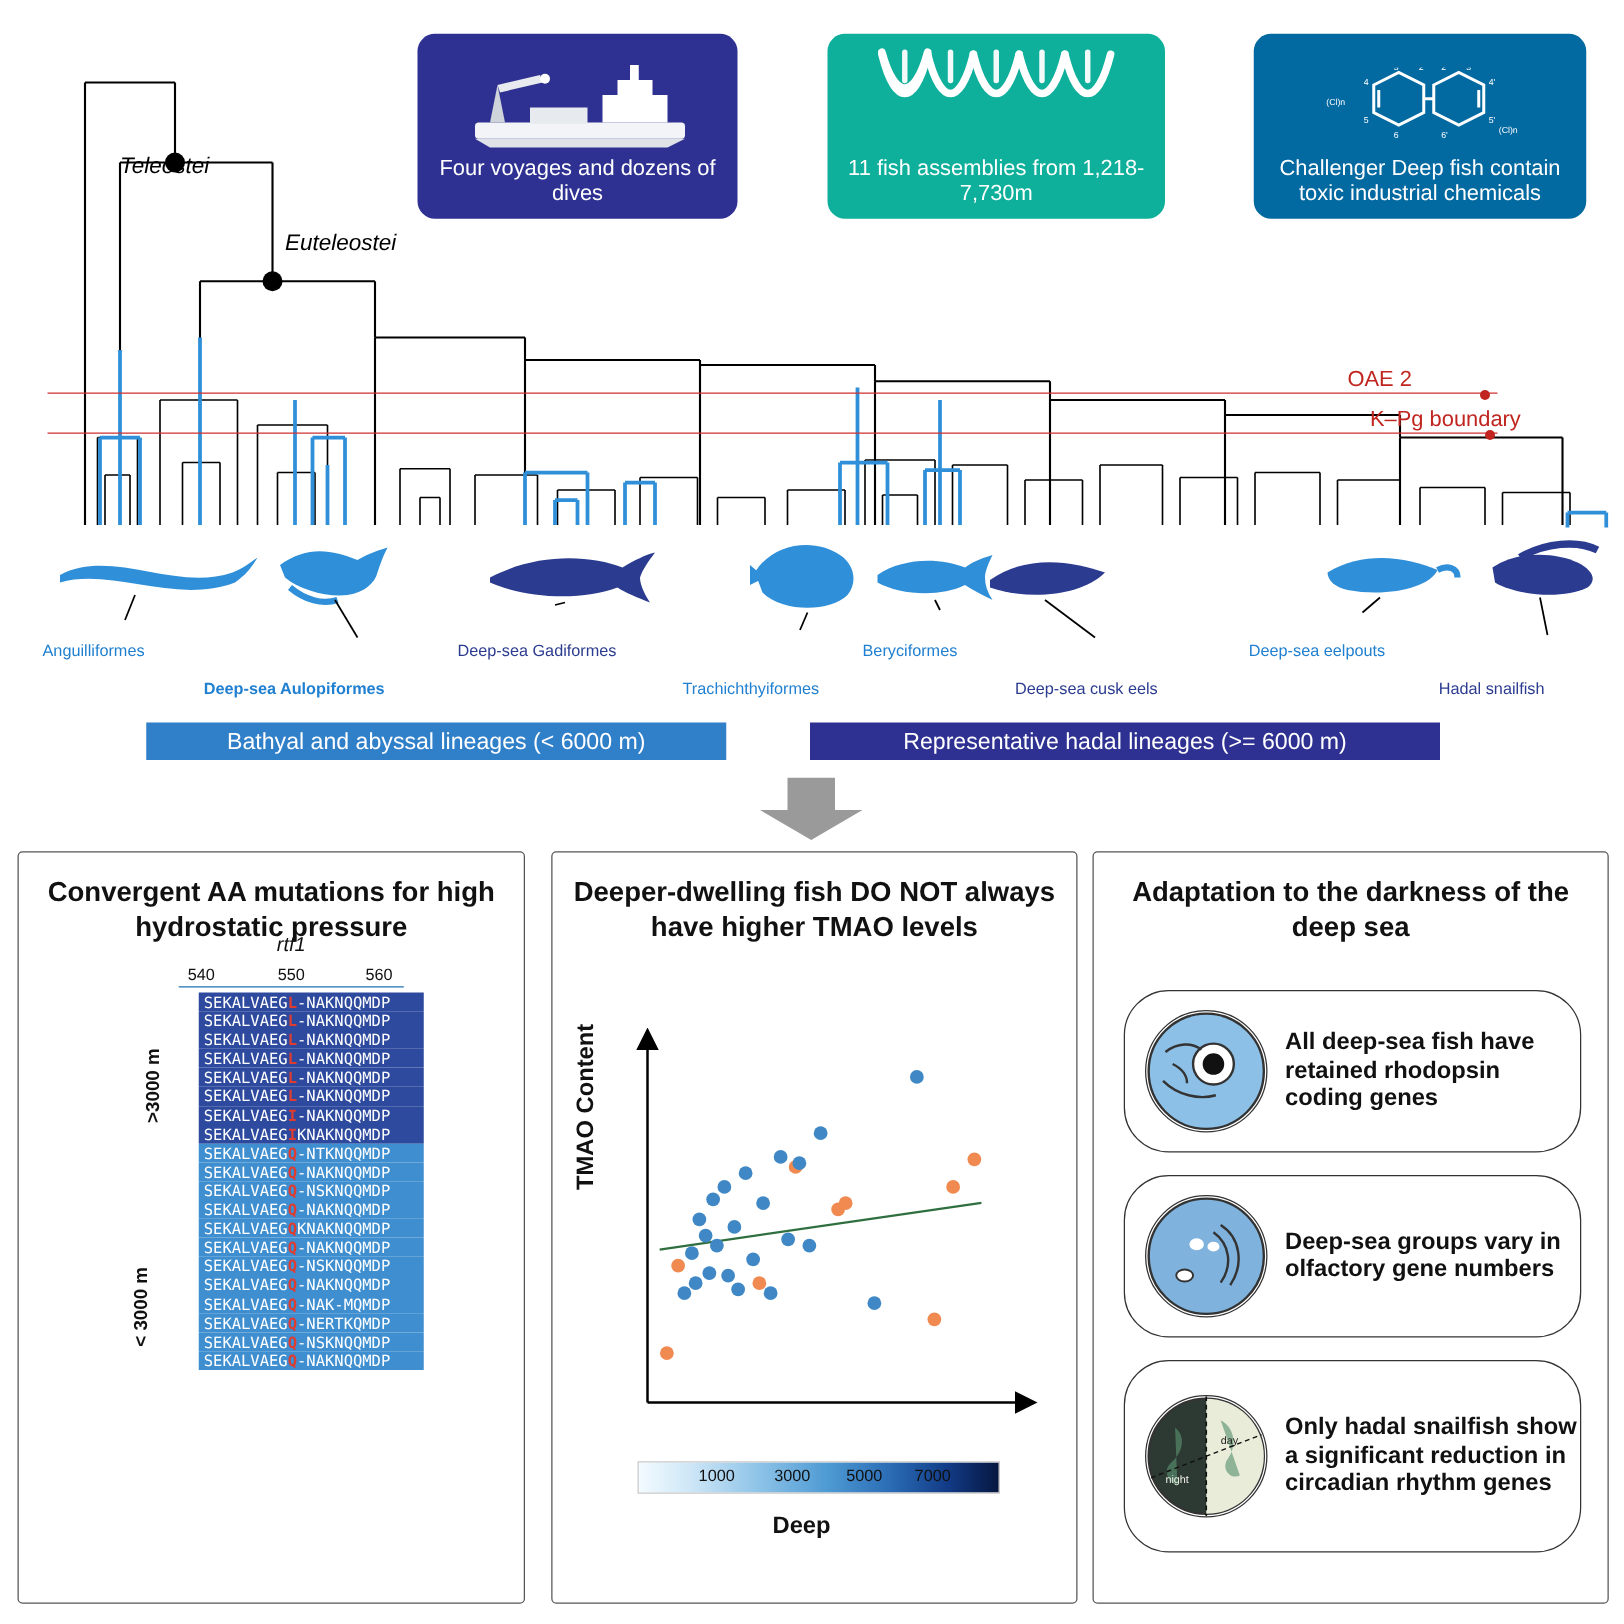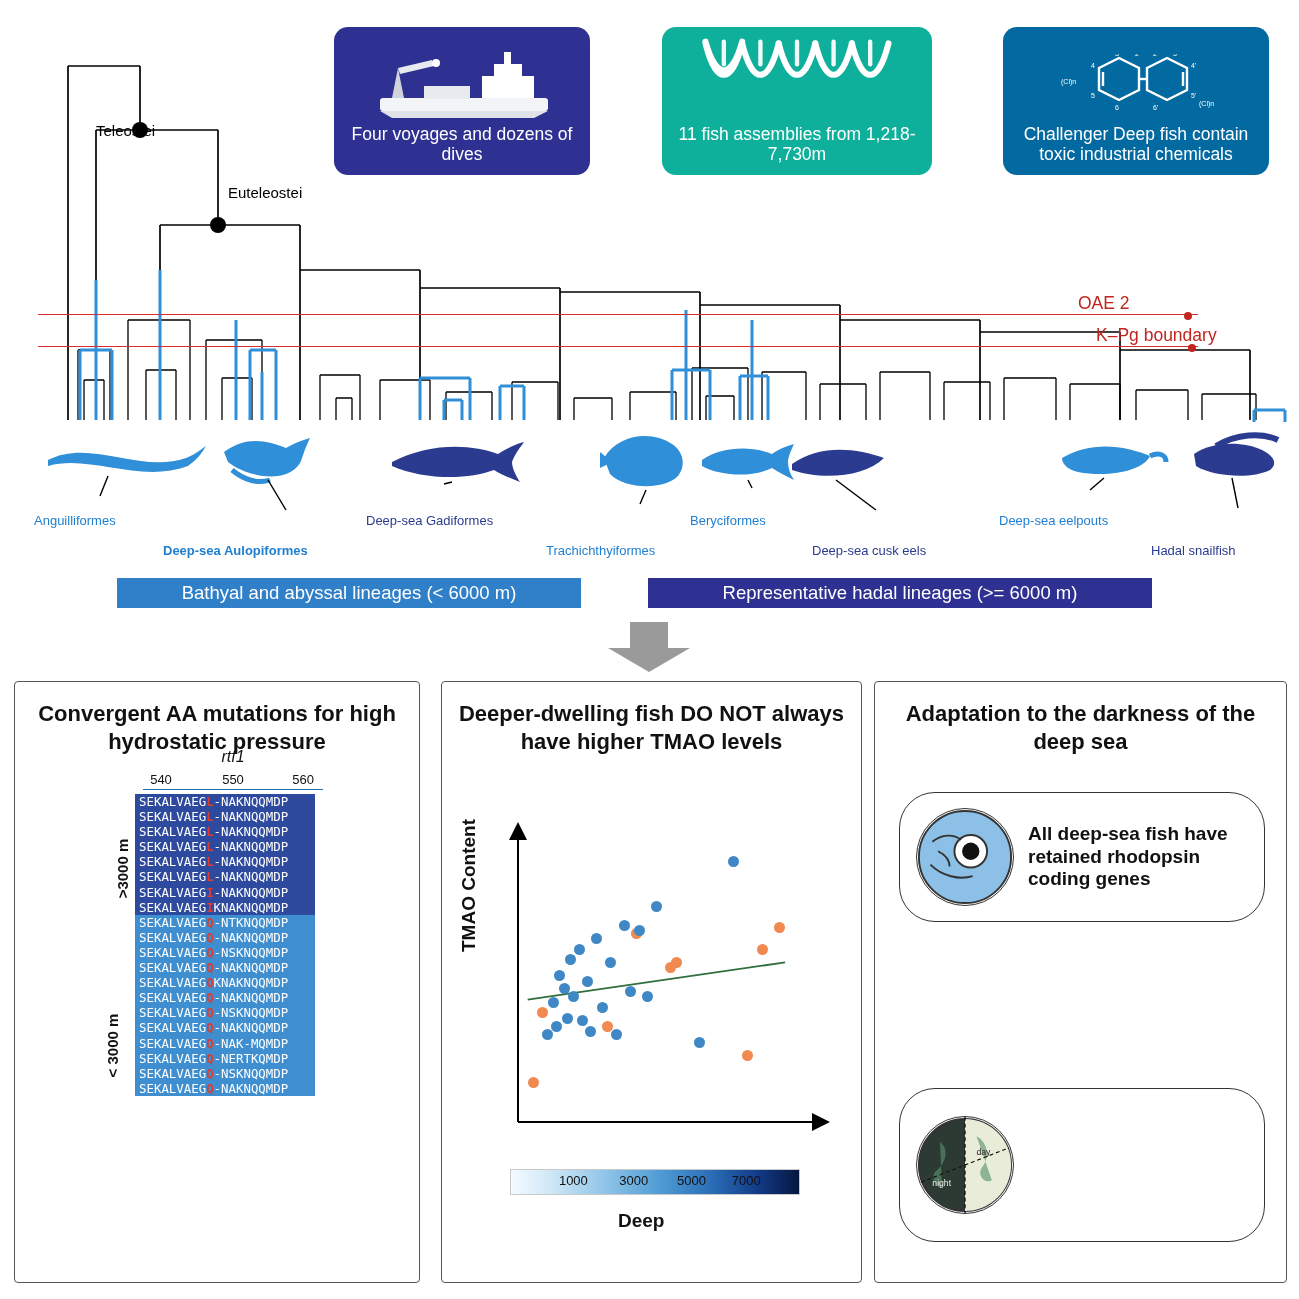--- a/index.html
+++ b/index.html
@@ -20,21 +20,21 @@
     padding:6px 10px 10px 10px;box-sizing:border-box;
   }
   #badge-voyages{left:334px;top:27px;width:256px;height:148px;background:#2e3192;}
   #badge-assemblies{left:662px;top:27px;width:270px;height:148px;background:#0fb09b;gap:24px;}
   #badge-chemicals{left:1003px;top:27px;width:266px;height:148px;background:#0369a1;}
   .badge .cap{margin-top:4px;}
 
   
   #tree-area{left:0;top:20px;width:1299px;height:420px;}
 
-  .node-label{position:absolute;font-size:15px;color:#000;}
+  .node-label{position:absolute;font-size:18px;color:#000;font-style:italic;}
 
   .hline{position:absolute;height:0;border-top:1.4px solid #d03030;left:38px;width:1160px;}
   .red-label{position:absolute;color:#c0261f;font-size:17.5px;}
 
   
   .taxon{position:absolute;font-size:13px;color:#1f7fd0;white-space:nowrap;margin-top:32px;}
   .taxon.dark{color:#2b3b8f;}
 
   
   .legend{
@@ -49,21 +49,21 @@
   #panel-left{left:14px;top:681px;width:404px;height:600px;}
   #panel-mid{left:441px;top:681px;width:419px;height:600px;}
   #panel-right{left:874px;top:681px;width:411px;height:600px;}
   .panel-title{
     position:absolute;left:0;right:0;top:18px;text-align:center;
     font-size:22px;font-weight:bold;color:#111;line-height:1.25;padding:0 14px;
     box-sizing:border-box;
   }
 
   
-  #aln-wrap{position:absolute;left:120px;top:112px;width:180px;}
+  #aln-wrap{position:absolute;left:144px;top:112px;width:180px;}
   #aln-gene{position:absolute;left:128px;top:66px;width:180px;text-align:center;
             font-style:italic;font-size:16px;color:#111;}
   #aln-axis{position:absolute;left:128px;top:90px;width:180px;height:16px;}
   #aln-axis .tick{position:absolute;top:0;font-size:13px;color:#111;transform:translateX(-50%);}
   #aln-axis .axisline{position:absolute;left:0;right:0;top:17px;border-top:1.2px solid #1f6fb0;}
   .aln-row{
     font-family:"DejaVu Sans Mono", monospace;font-size:12.4px;color:#ffffff;
     letter-spacing:0px;line-height:15.1px;height:15.1px;white-space:pre;
     padding-left:4px;box-sizing:border-box;
   }
@@ -411,26 +411,38 @@
       <circle cx="50" cy="50" r="48" fill="#8cc0e6" stroke="#333" stroke-width="2"></circle>
       <circle cx="56" cy="44" r="17" fill="#ffffff" stroke="#333" stroke-width="2"></circle>
       <circle cx="56" cy="44" r="9" fill="#111"></circle>
       <path d="M16 34 C 26 26, 38 26, 46 32" fill="none" stroke="#333" stroke-width="2"></path>
       <path d="M14 58 C 26 70, 44 74, 58 70" fill="none" stroke="#333" stroke-width="2"></path>
       <path d="M22 44 C 30 48, 34 54, 34 60" fill="none" stroke="#333" stroke-width="2"></path>
     </svg>
     <div class="txt">All deep-sea fish have retained rhodopsin coding genes</div>
   </div>
 
+  <div class="bubble" style="left:24px;top:258px;width:364px;height:128px;">
+    <svg class="circ" viewBox="0 0 100 100">
+      <circle cx="50" cy="50" r="48" fill="#7fb3dd" stroke="#333" stroke-width="2"></circle>
+      <ellipse cx="42" cy="40" rx="6" ry="5" fill="#ffffff"></ellipse>
+      <ellipse cx="56" cy="42" rx="5" ry="4" fill="#ffffff"></ellipse>
+      <ellipse cx="32" cy="66" rx="7" ry="5" fill="#ffffff" stroke="#333" stroke-width="1.6"></ellipse>
+      <path d="M62 24 C 78 34, 82 56, 70 74" fill="none" stroke="#333" stroke-width="2"></path>
+      <path d="M56 30 C 70 40, 72 58, 62 72" fill="none" stroke="#333" stroke-width="2"></path>
+    </svg>
+    <div class="txt">Deep-sea groups vary in olfactory gene numbers</div>
+  </div>
 
   <div class="bubble" style="left:24px;top:406px;width:364px;height:152px;">
     <svg class="circ" viewBox="0 0 100 100">
       <circle cx="50" cy="50" r="48" fill="#2d3a33" stroke="#333" stroke-width="2"></circle>
       <path d="M50 2 A48 48 0 0 1 50 98 Z" fill="#e8ecd8"></path>
       <path d="M24 26 C 34 34, 30 48, 20 56 C 14 62, 18 72, 26 74" fill="#4f7a5f" opacity="0.85"></path>
       <path d="M62 20 C 74 26, 76 42, 68 52 C 62 60, 70 70, 78 66" fill="#7fa98b" opacity="0.85"></path>
       <line x1="50" y1="0" x2="50" y2="100" stroke="#111" stroke-width="1.4" stroke-dasharray="4 3"></line>
       <line x1="4" y1="68" x2="96" y2="32" stroke="#111" stroke-width="1.2" stroke-dasharray="4 3"></line>
       <text x="62" y="40" font-size="9" fill="#222" font-family="Liberation Sans, sans-serif">day</text>
       <text x="16" y="72" font-size="9" fill="#f0f0e8" font-family="Liberation Sans, sans-serif">night</text>
     </svg>
+    <div class="txt">Only hadal snailfish show a significant reduction in circadian rhythm genes</div>
   </div>
 </div>
 
 </body></html>

